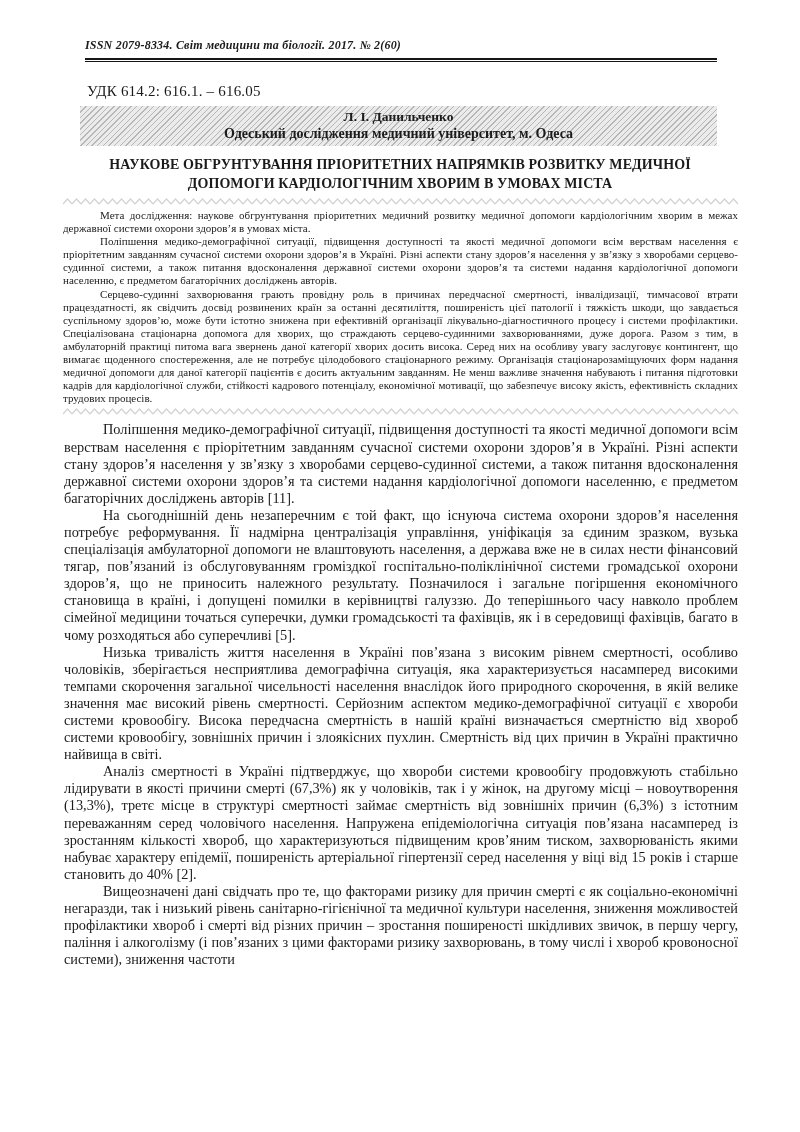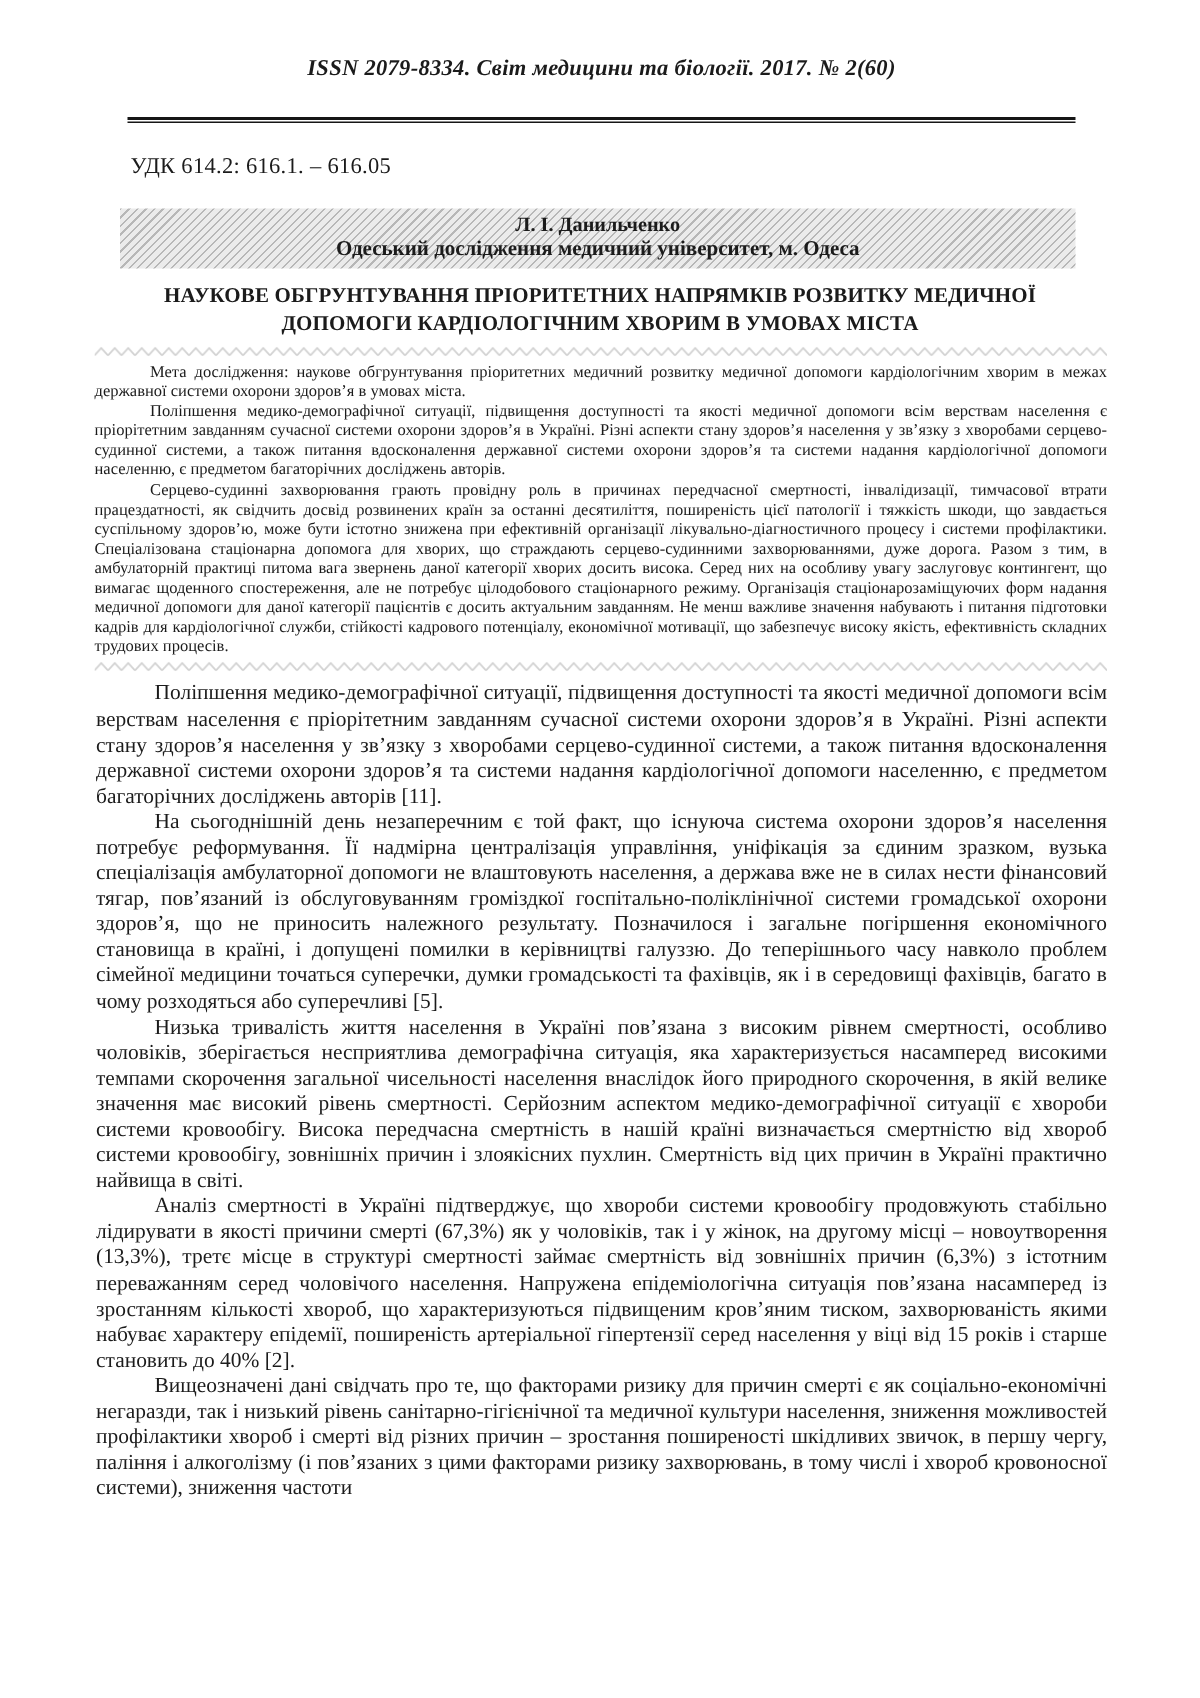--- a/index.html
+++ b/index.html
@@ -9,32 +9,32 @@
     background:#ffffff;
     color:#1b1b1b;
     font-family:"Liberation Serif","DejaVu Serif",serif;
     overflow:hidden;
     box-sizing:border-box;
     padding-top:38px;
   }
   
   .journal-head{margin-left:85px;width:632px;}
   .issn{
-    font-size:15px;font-weight:bold;font-style:italic;
-    letter-spacing:.2px;padding-bottom:23px;text-align:center;
+    font-size:12px;font-weight:bold;font-style:italic;
+    letter-spacing:.2px;padding-bottom:5px;
   }
   .rule-thick{height:2px;background:#161616;margin-bottom:1px;}
   .rule-thin{height:1px;background:#161616;}
   .udc{
     margin:21px 0 0 2px;
     font-size:15px;font-weight:normal;letter-spacing:.2px;
   }
   
   .authors-block{
-    margin:19px 0 0 80px;width:637px;
+    margin:6px 0 0 80px;width:637px;
     padding:3px 0 4px 0;
     text-align:center;
     background:repeating-linear-gradient(135deg,#b7b7b7 0 1px,#ebebeb 1px 4px);
   }
   .author-name{font-size:13.5px;font-weight:bold;line-height:16px;}
   .author-affil{font-size:14px;font-weight:bold;line-height:17px;}
   
   .title{
     margin:9px auto 5px auto;width:660px;
     font-size:14px;font-weight:bold;text-align:center;

